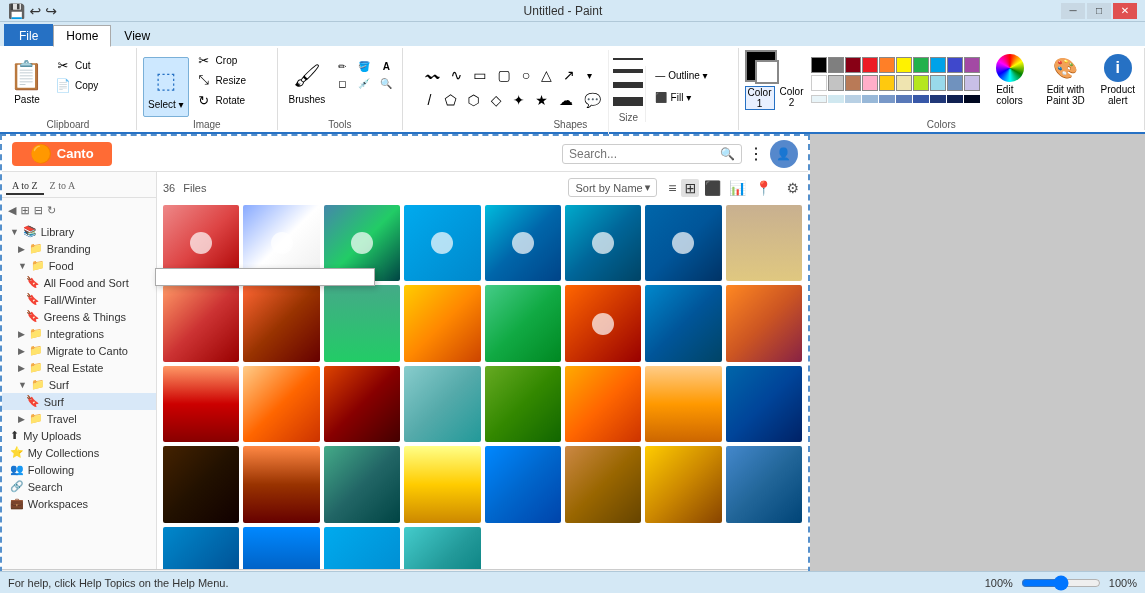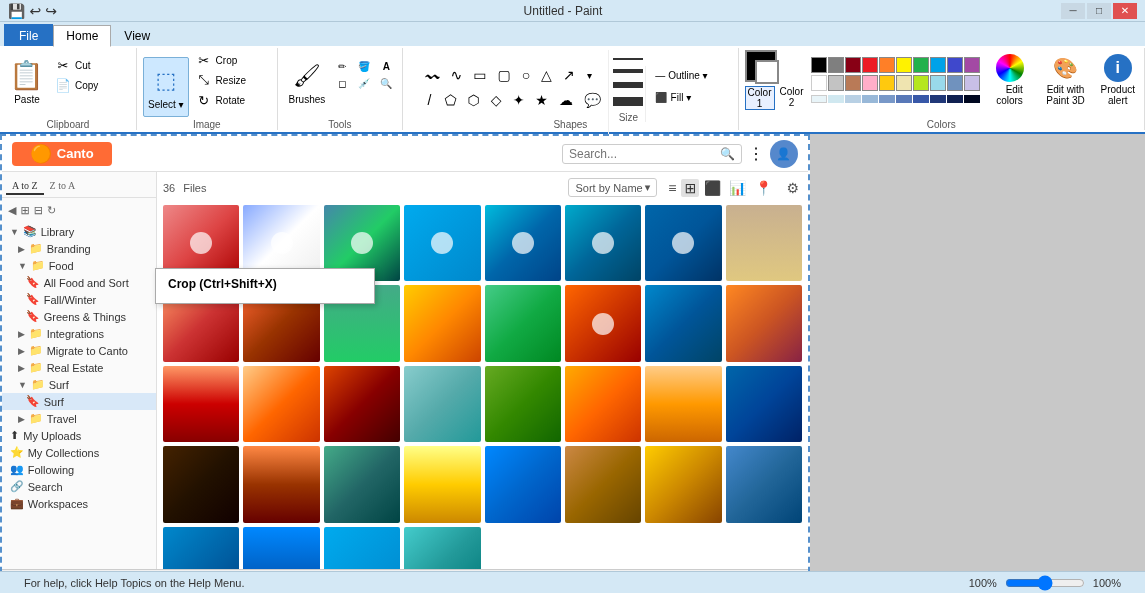--- a/index.html
+++ b/index.html
@@ -299,21 +299,21 @@
     .status-icons { display: flex; gap: 8px; margin-left: 8px; }
     .status-icon { font-size: 12px; cursor: pointer; }
 
     
     .paint-status {
       position: absolute;
       bottom: 0; left: 0; right: 0;
       height: 22px;
       background: #d4e8f5;
       border-top: 1px solid #b0c8d8;
-      display: flex; align-items: center; gap: 8px; padding: 0 24px;
+      display: flex; align-items: center; gap: 8px; padding: 0 8px;
       font-size: 11px; color: #333;
       z-index: 5;
     }
 
     
     .img1 { background: linear-gradient(135deg, #e88, #d44, #a00); }
     .img2 { background: linear-gradient(135deg, #8af, #fff, #eee); }
     .img3 { background: linear-gradient(135deg, #48a, #2c6, #044); }
     .img4 { background: linear-gradient(135deg, #0ae, #09d, #08c); }
     .img5 { background: linear-gradient(135deg, #0bd, #06a, #048); }
@@ -535,21 +535,21 @@
           <div style="width:16px; height:8px; background:#3858a8;"></div>
           <div style="width:16px; height:8px; background:#203878;"></div>
           <div style="width:16px; height:8px; background:#102050;"></div>
           <div style="width:16px; height:8px; background:#000820;"></div>
         </div>
       </div>
 
       <div style="display:flex; flex-direction:column; align-items:center; padding-bottom:14px; gap:0;">
         <div class="ribbon-btn ribbon-btn-large" style="min-width:52px;">
           <div style="width:28px; height:28px; background: conic-gradient(red, yellow, green, cyan, blue, magenta, red); border-radius:50%;"></div>
-          <span style="font-size:10px; text-align:right;">Edit<br>colors</span>
+          <span style="font-size:10px; text-align:left;">Edit<br>colors</span>
         </div>
       </div>
       <div style="display:flex; flex-direction:column; align-items:center; padding-bottom:14px;">
         <div class="ribbon-btn ribbon-btn-large" style="min-width:52px;">
           <div style="width:28px; height:28px; font-size:20px; display:flex; align-items:center; justify-content:center;">🎨</div>
           <span style="font-size:10px; text-align:center;">Edit with<br>Paint 3D</span>
         </div>
       </div>
       <div style="display:flex; flex-direction:column; align-items:center; padding-bottom:14px;">
         <div class="ribbon-btn ribbon-btn-large" style="min-width:44px;">
@@ -776,21 +776,20 @@
           <span class="status-icon">✏</span>
           <span class="status-icon">📷</span>
           <span class="status-icon">🎨</span>
           <span class="status-icon">🔍</span>
           <span class="status-icon">➕</span>
         </div>
       </div>
     </div>
 
     <div class="tooltip-box">
-      <div class="tooltip-title">Crop (Ctrl+Shift+X)</div>
     </div>
 
   </div>
 
   <div class="paint-status">
     <span>For help, click Help Topics on the Help Menu.</span>
     <div style="margin-left:auto; display:flex; align-items:center; gap:8px;">
       <span>100%</span>
       <input type="range" min="0" max="100" value="50" style="width: 80px;">
       <span>100%</span>

